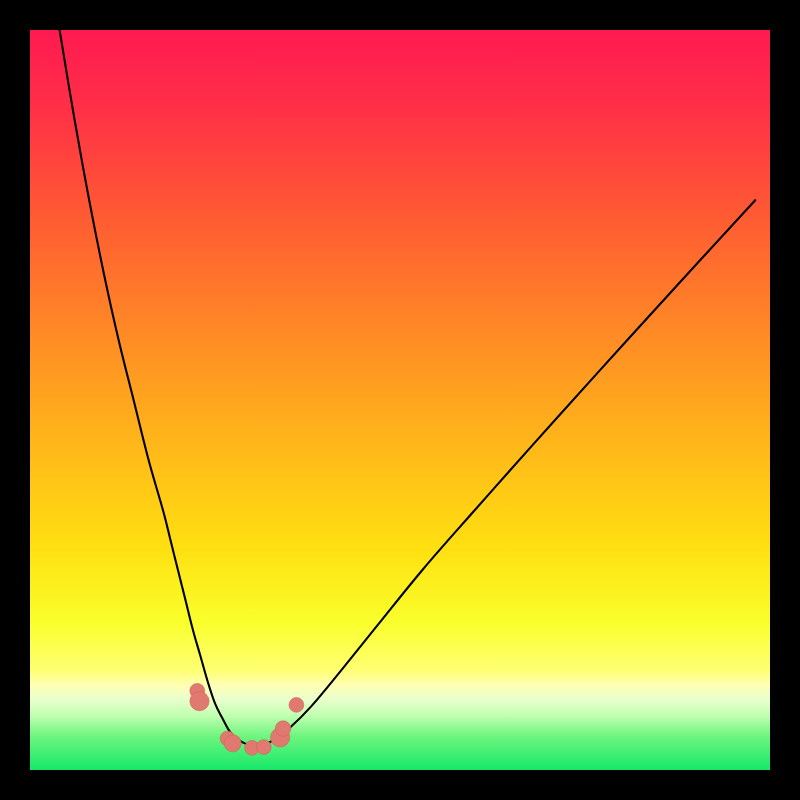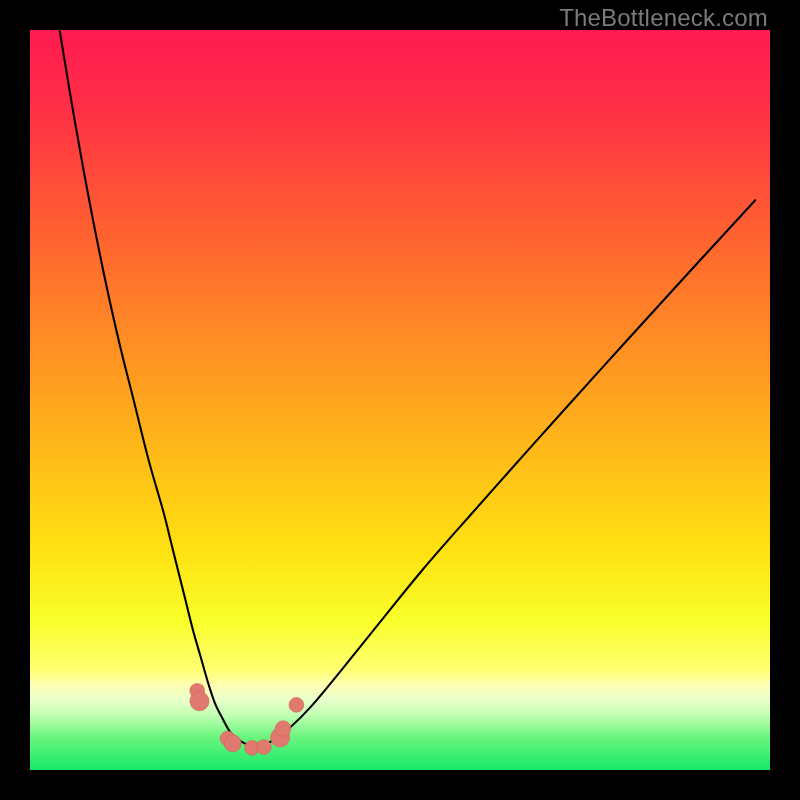--- a/index.html
+++ b/index.html
@@ -79,14 +79,13 @@
           <circle cx="197.58" cy="708.55" r="7.40" fill="#e0796f" stroke="#d66257" stroke-width="0.6"></circle>
           <circle cx="202.76" cy="713.36" r="8.51" fill="#e0796f" stroke="#d66257" stroke-width="0.6"></circle>
           <circle cx="222.00" cy="717.80" r="7.40" fill="#e0796f" stroke="#d66257" stroke-width="0.6"></circle>
           <circle cx="233.84" cy="717.06" r="7.40" fill="#e0796f" stroke="#d66257" stroke-width="0.6"></circle>
           <circle cx="250.12" cy="707.44" r="9.62" fill="#e0796f" stroke="#d66257" stroke-width="0.6"></circle>
           <circle cx="253.08" cy="698.56" r="7.77" fill="#e0796f" stroke="#d66257" stroke-width="0.6"></circle>
           <circle cx="266.40" cy="674.88" r="7.40" fill="#e0796f" stroke="#d66257" stroke-width="0.6"></circle>
         </g>
     </svg>
   </div>
-  <div class="watermark">TheBottleneck.com</div>
 </div>
 
 </body></html>

